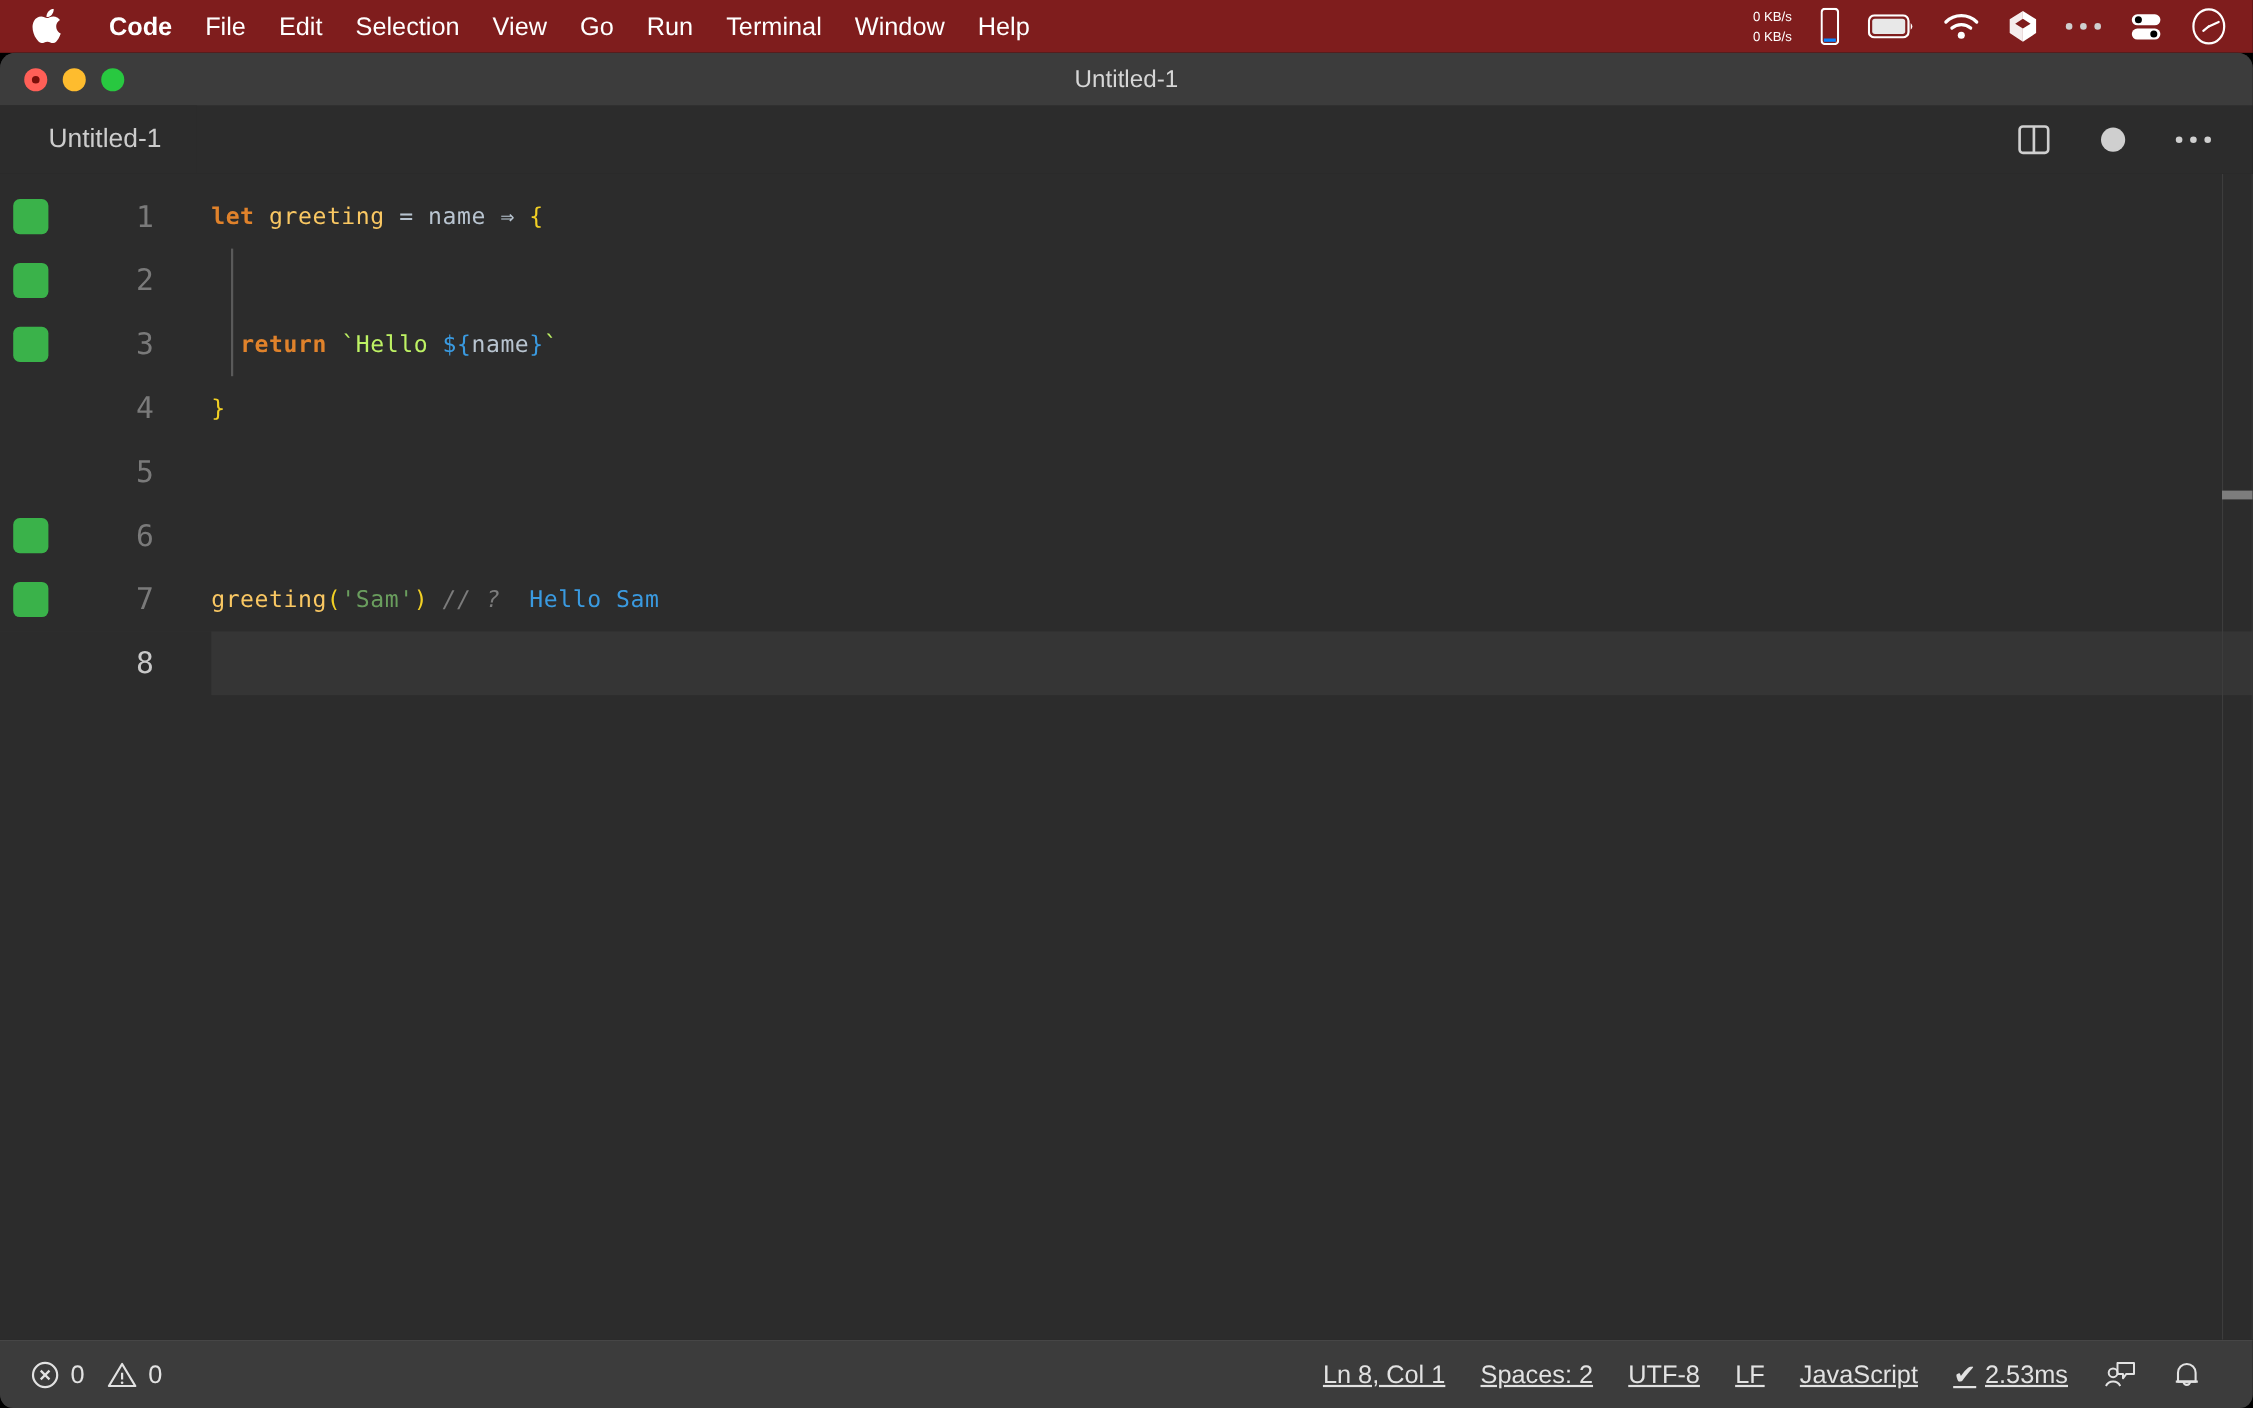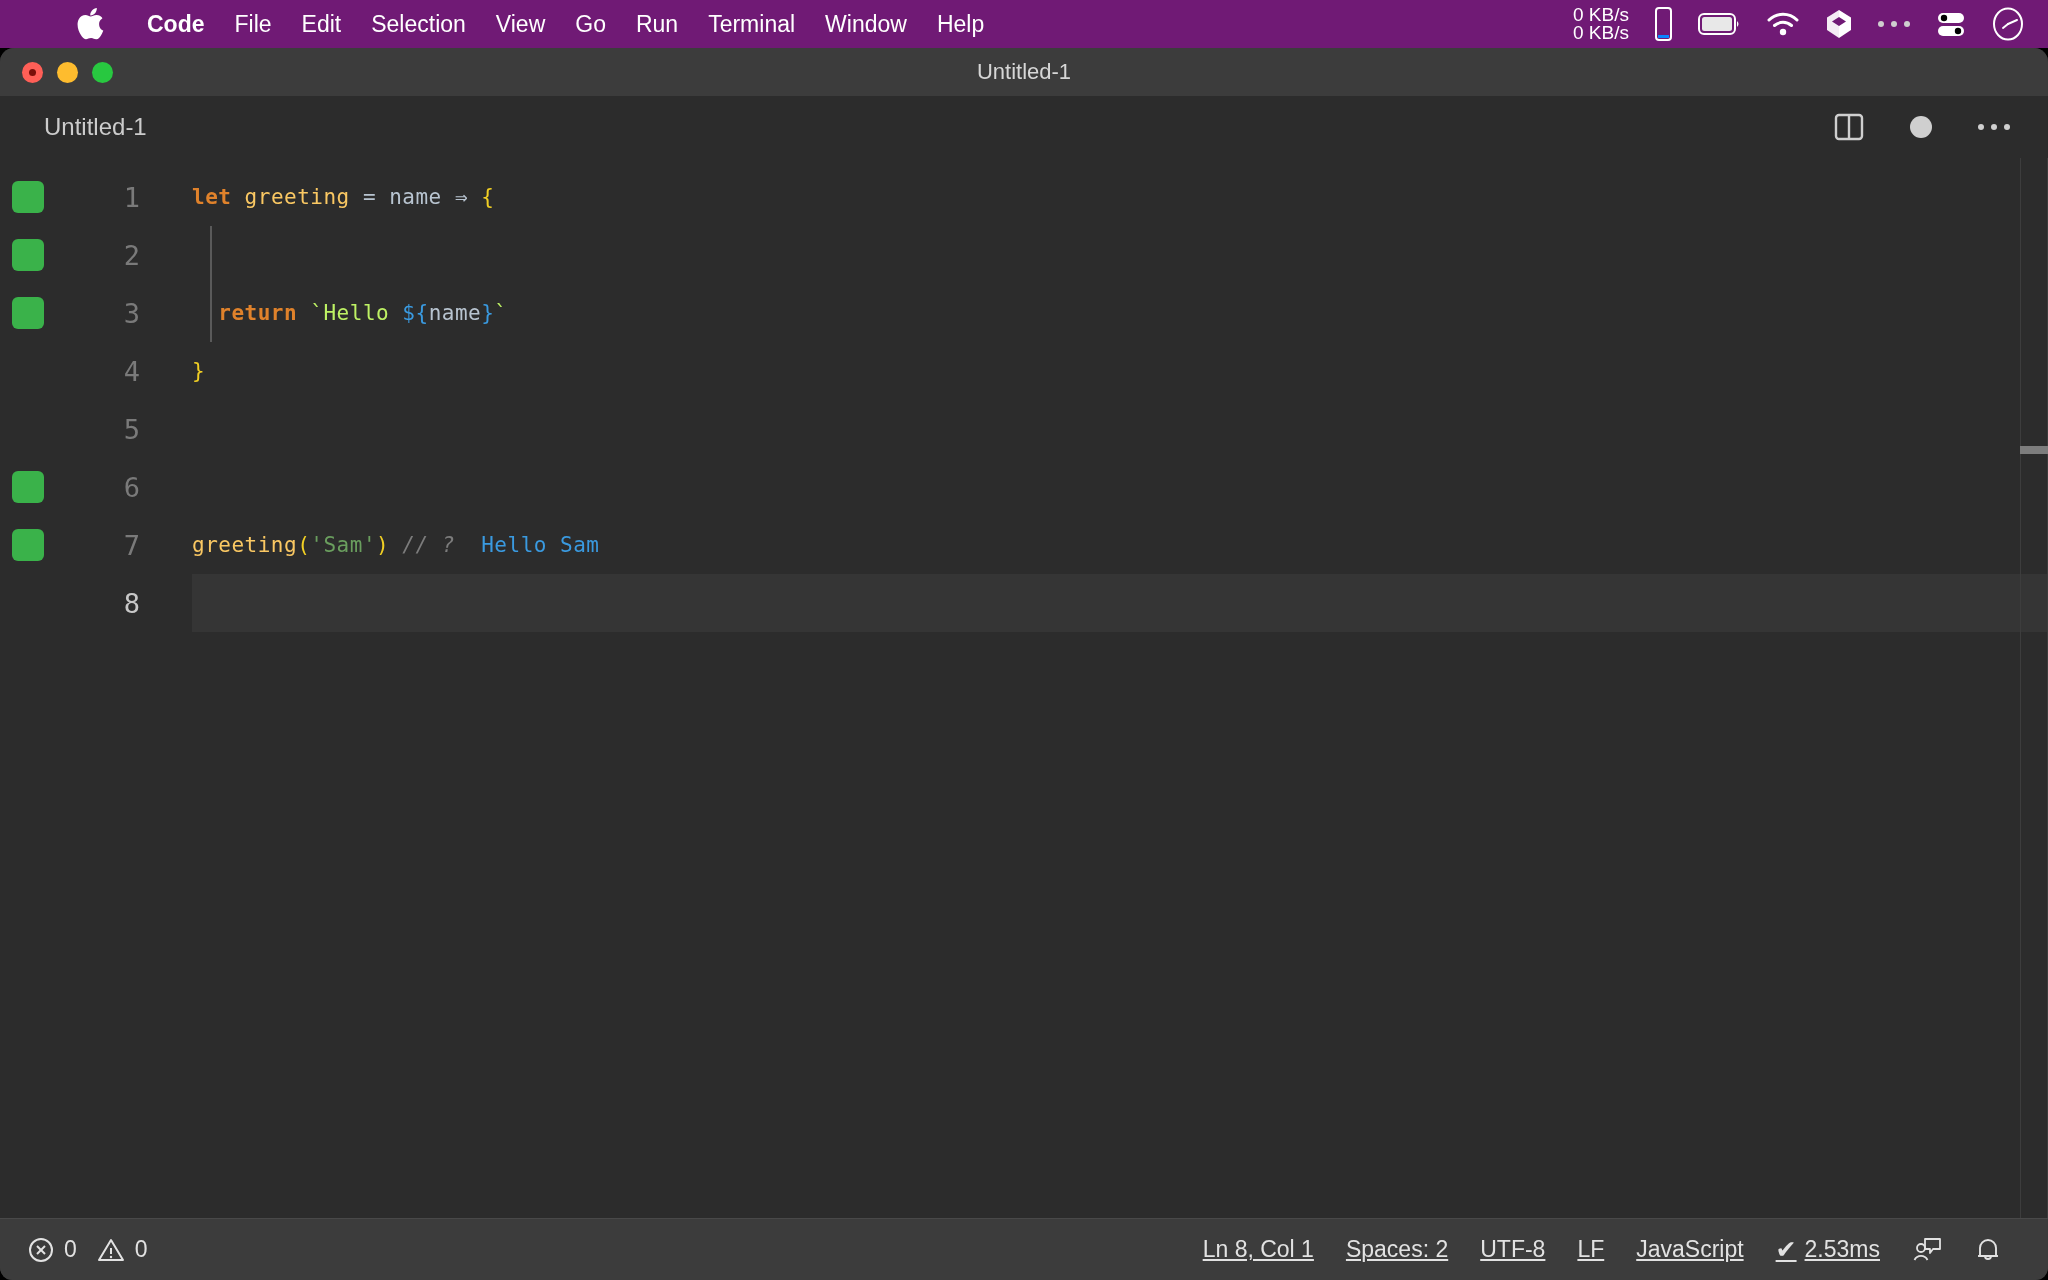--- a/index.html
+++ b/index.html
@@ -11,25 +11,24 @@
     overflow: hidden;
     background: #000;
     font-family: "Liberation Sans", sans-serif;
   }
 
   
   #menubar {
     position: absolute;
     top: 0; left: 0;
     width: 2048px; height: 48px;
-    background: #701a75;
+    background: #7f1d1d;
     display: flex;
     align-items: center;
     color: #ffffff;
-    padding-left: 48px;
   }
   #menubar-left {
     display: flex;
     align-items: center;
     height: 100%;
   }
   .apple-logo {
     width: 30px; height: 34px;
     margin-left: 28px;
     margin-right: 26px;
@@ -48,21 +47,21 @@
   .menu-item.app-name { font-weight: bold; }
 
   #menubar-right {
     margin-left: auto;
     display: flex;
     align-items: center;
     padding-right: 24px;
     gap: 26px;
   }
   .net-speed {
-    font-size: 19px;
+    font-size: 12px;
     line-height: 18px;
     text-align: right;
     color: #ffffff;
     font-family: "Liberation Sans", sans-serif;
   }
   .mb-icon {
     display: flex; align-items: center; justify-content: center;
     color: #ffffff;
   }
 

